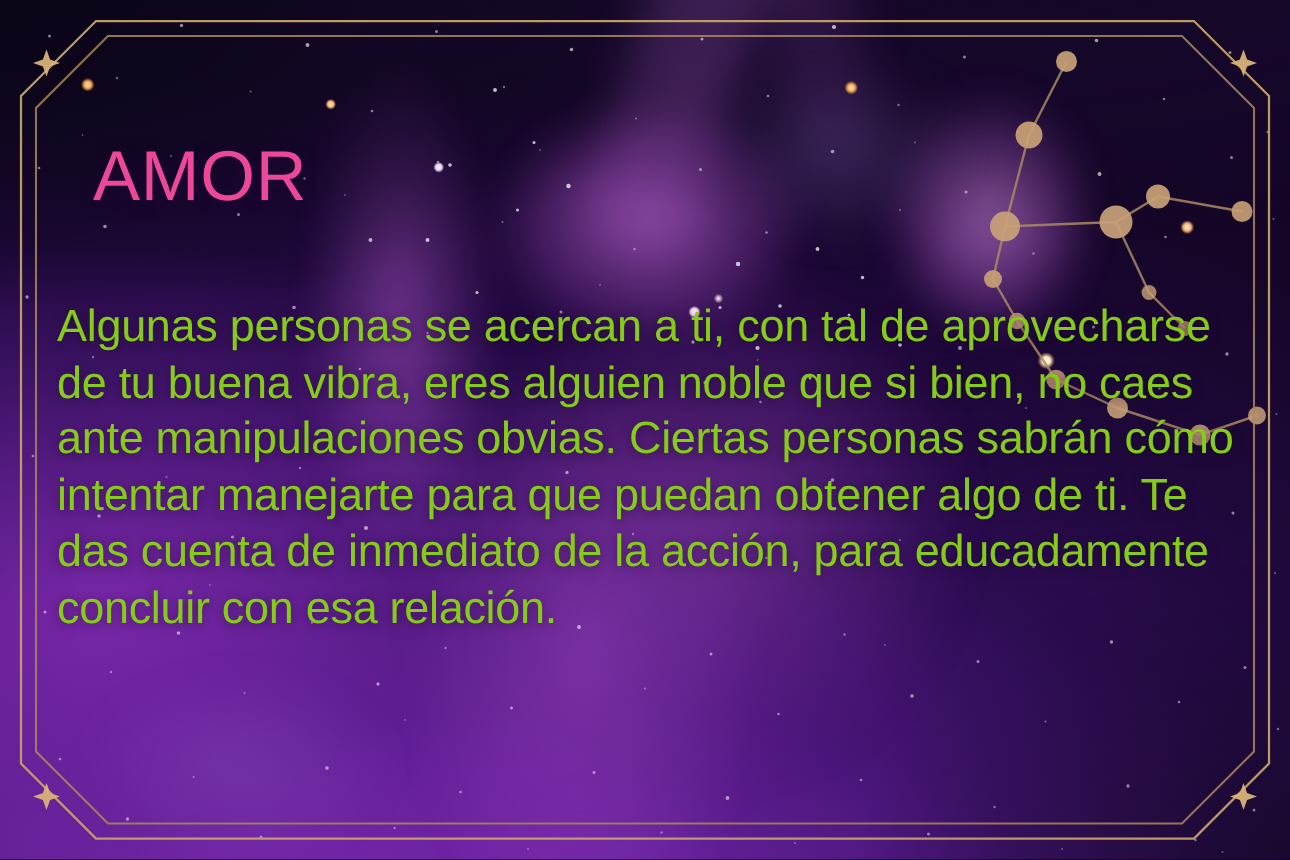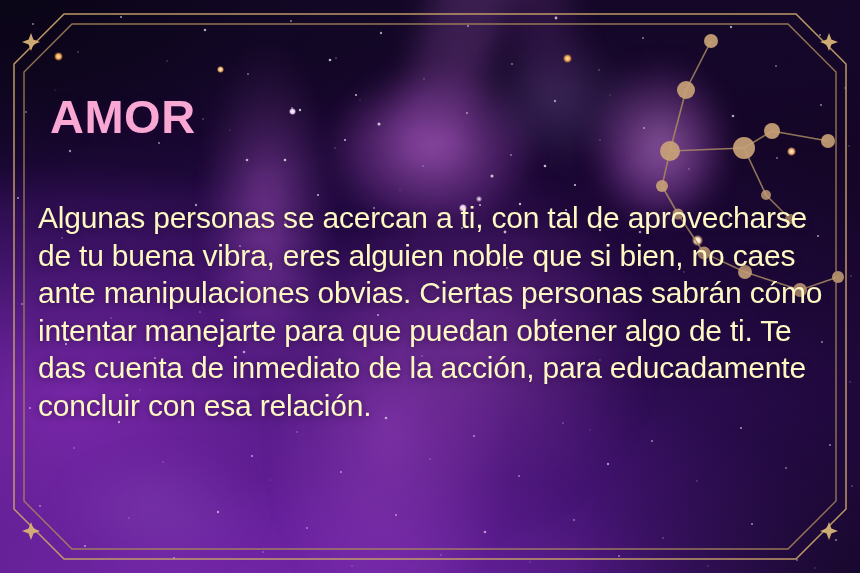--- a/index.html
+++ b/index.html
@@ -90,29 +90,29 @@
 
   
   .frame{position:absolute;inset:0;pointer-events:none;}
   .frame svg{display:block;}
 
   
   .constellation{position:absolute;inset:0;pointer-events:none;}
 
   
   .title{
-    position:absolute;left:50px;top:93px;
+    position:absolute;left:62px;top:93px;
     font-size:47px;line-height:1;
-    font-weight:bold;letter-spacing:.5px;
-    color:#f9a8d4;
+    font-weight:normal;letter-spacing:.5px;
+    color:#ec4899;
     text-shadow:0 2px 10px rgba(40,0,60,.55);
   }
   .body-text{
     position:absolute;left:38px;top:199px;width:790px;
-    color:#fef9c3;
+    color:#84cc16;
     font-size:30px;
     line-height:37.5px;
     font-weight:400;
     letter-spacing:-.2px;
     text-shadow:0 1px 7px rgba(35,0,55,.55);
     white-space:pre-line;
   }
 </style>
 </head>
 <body>

